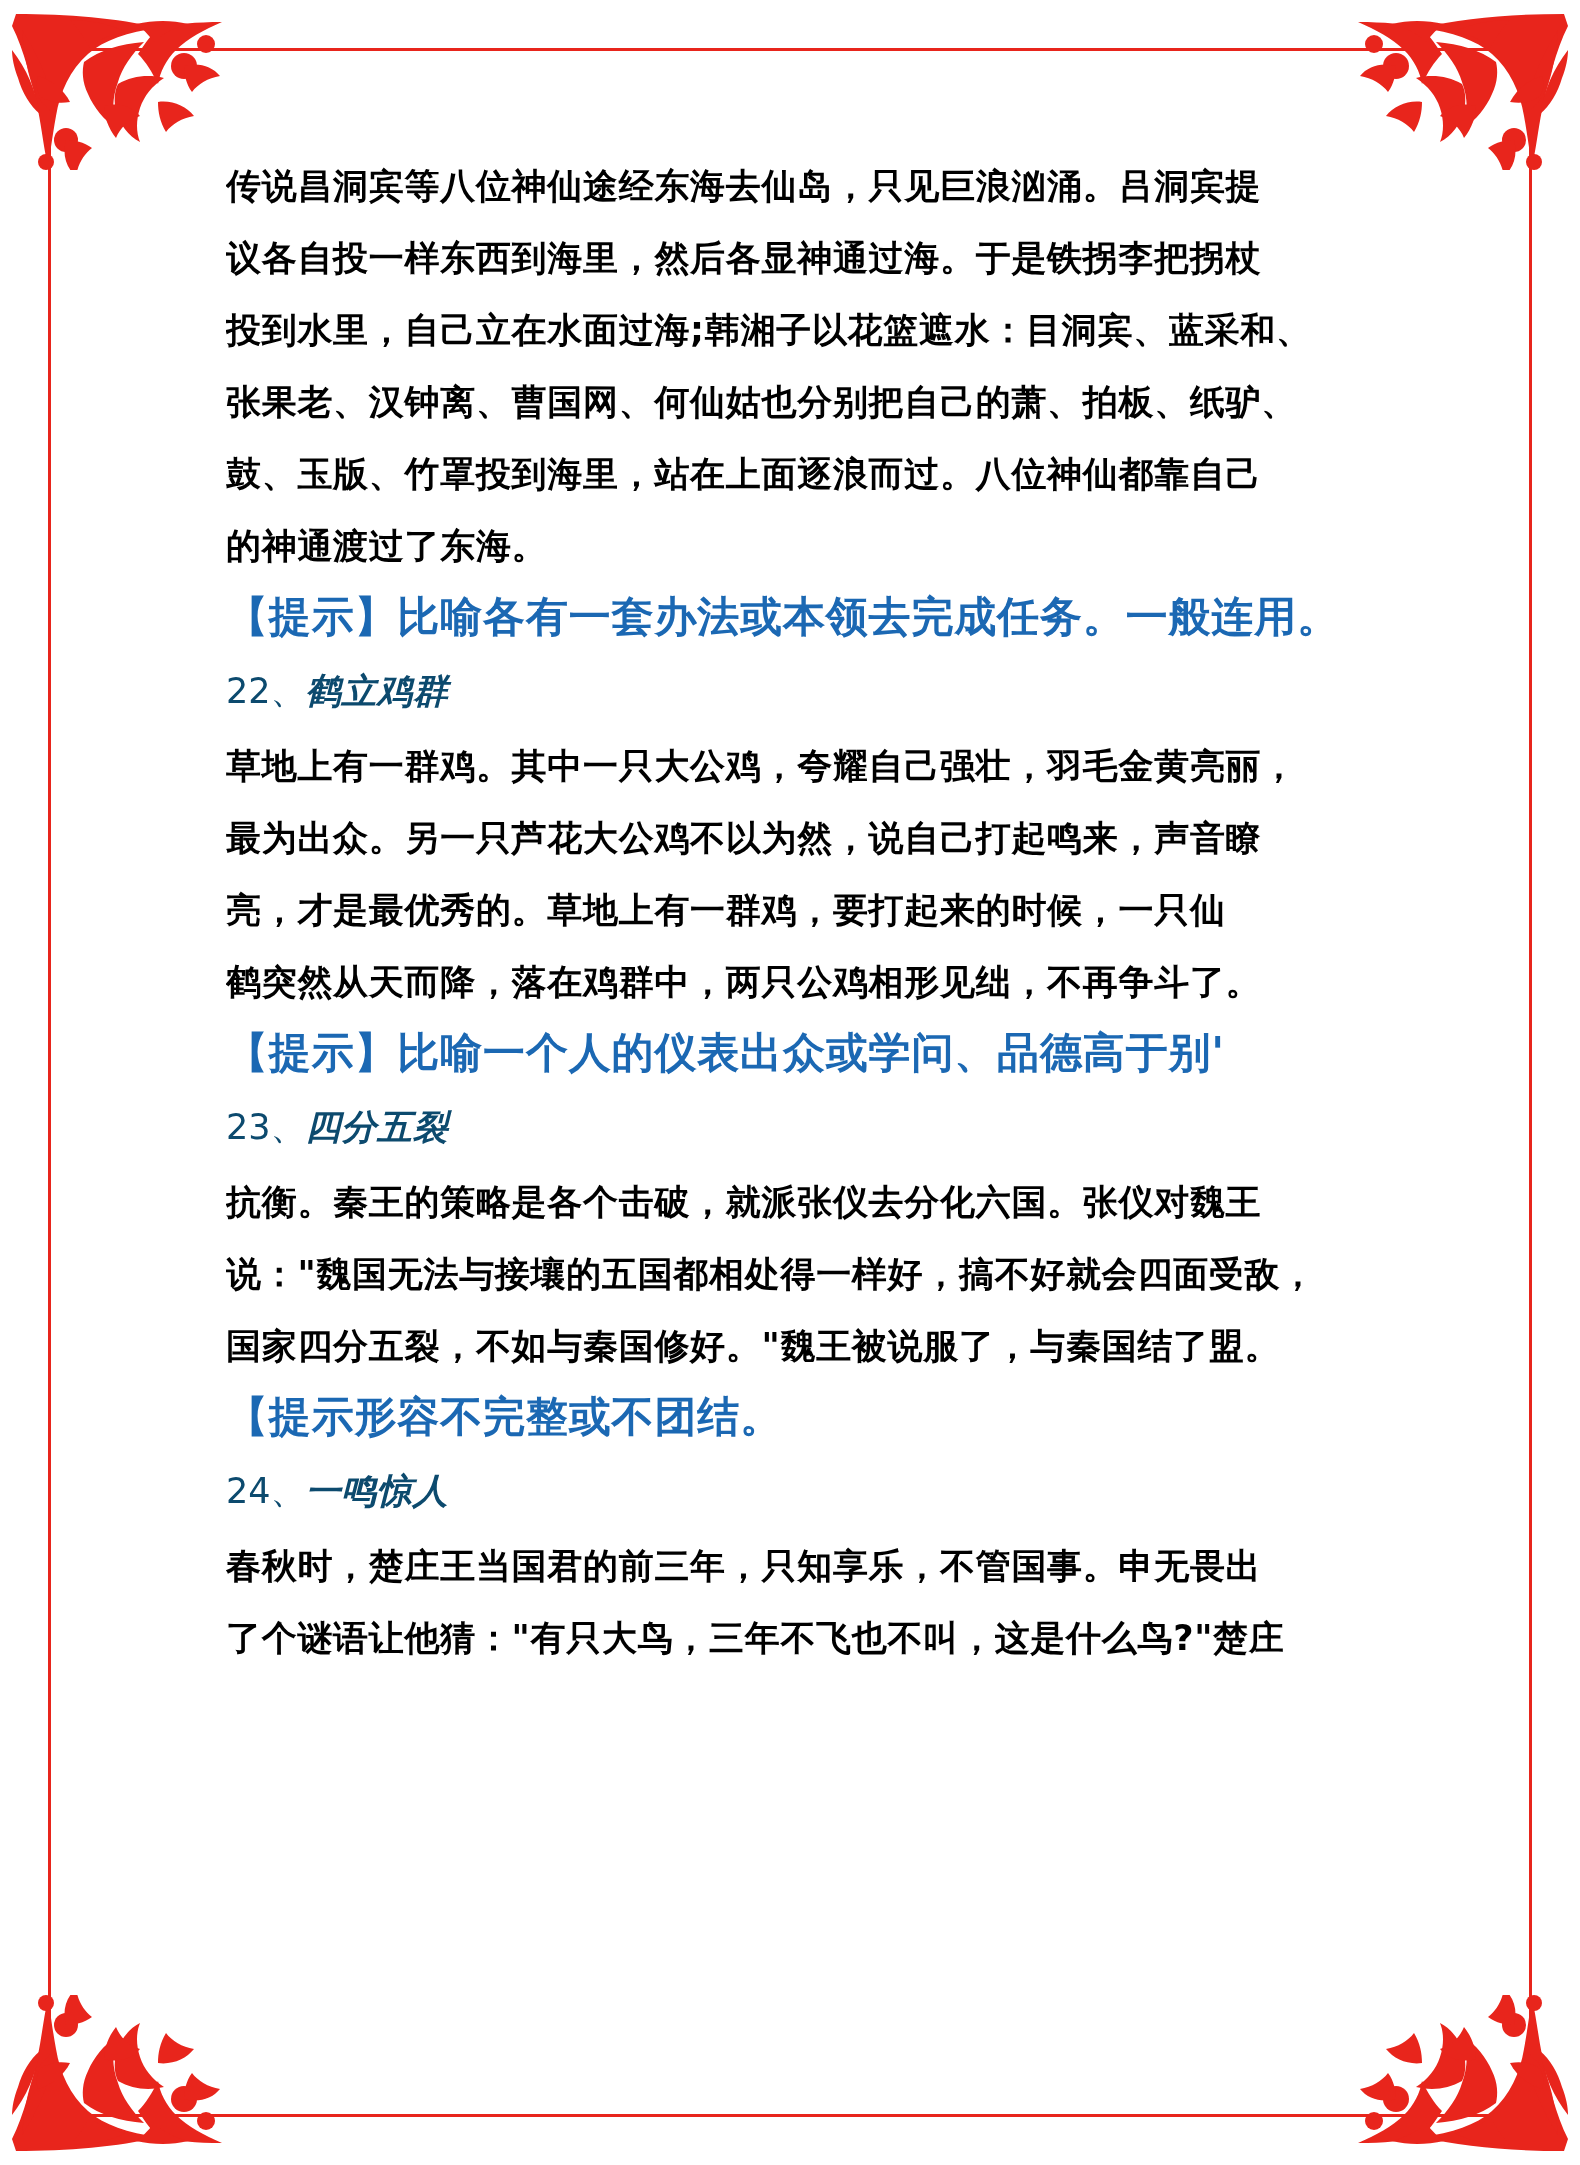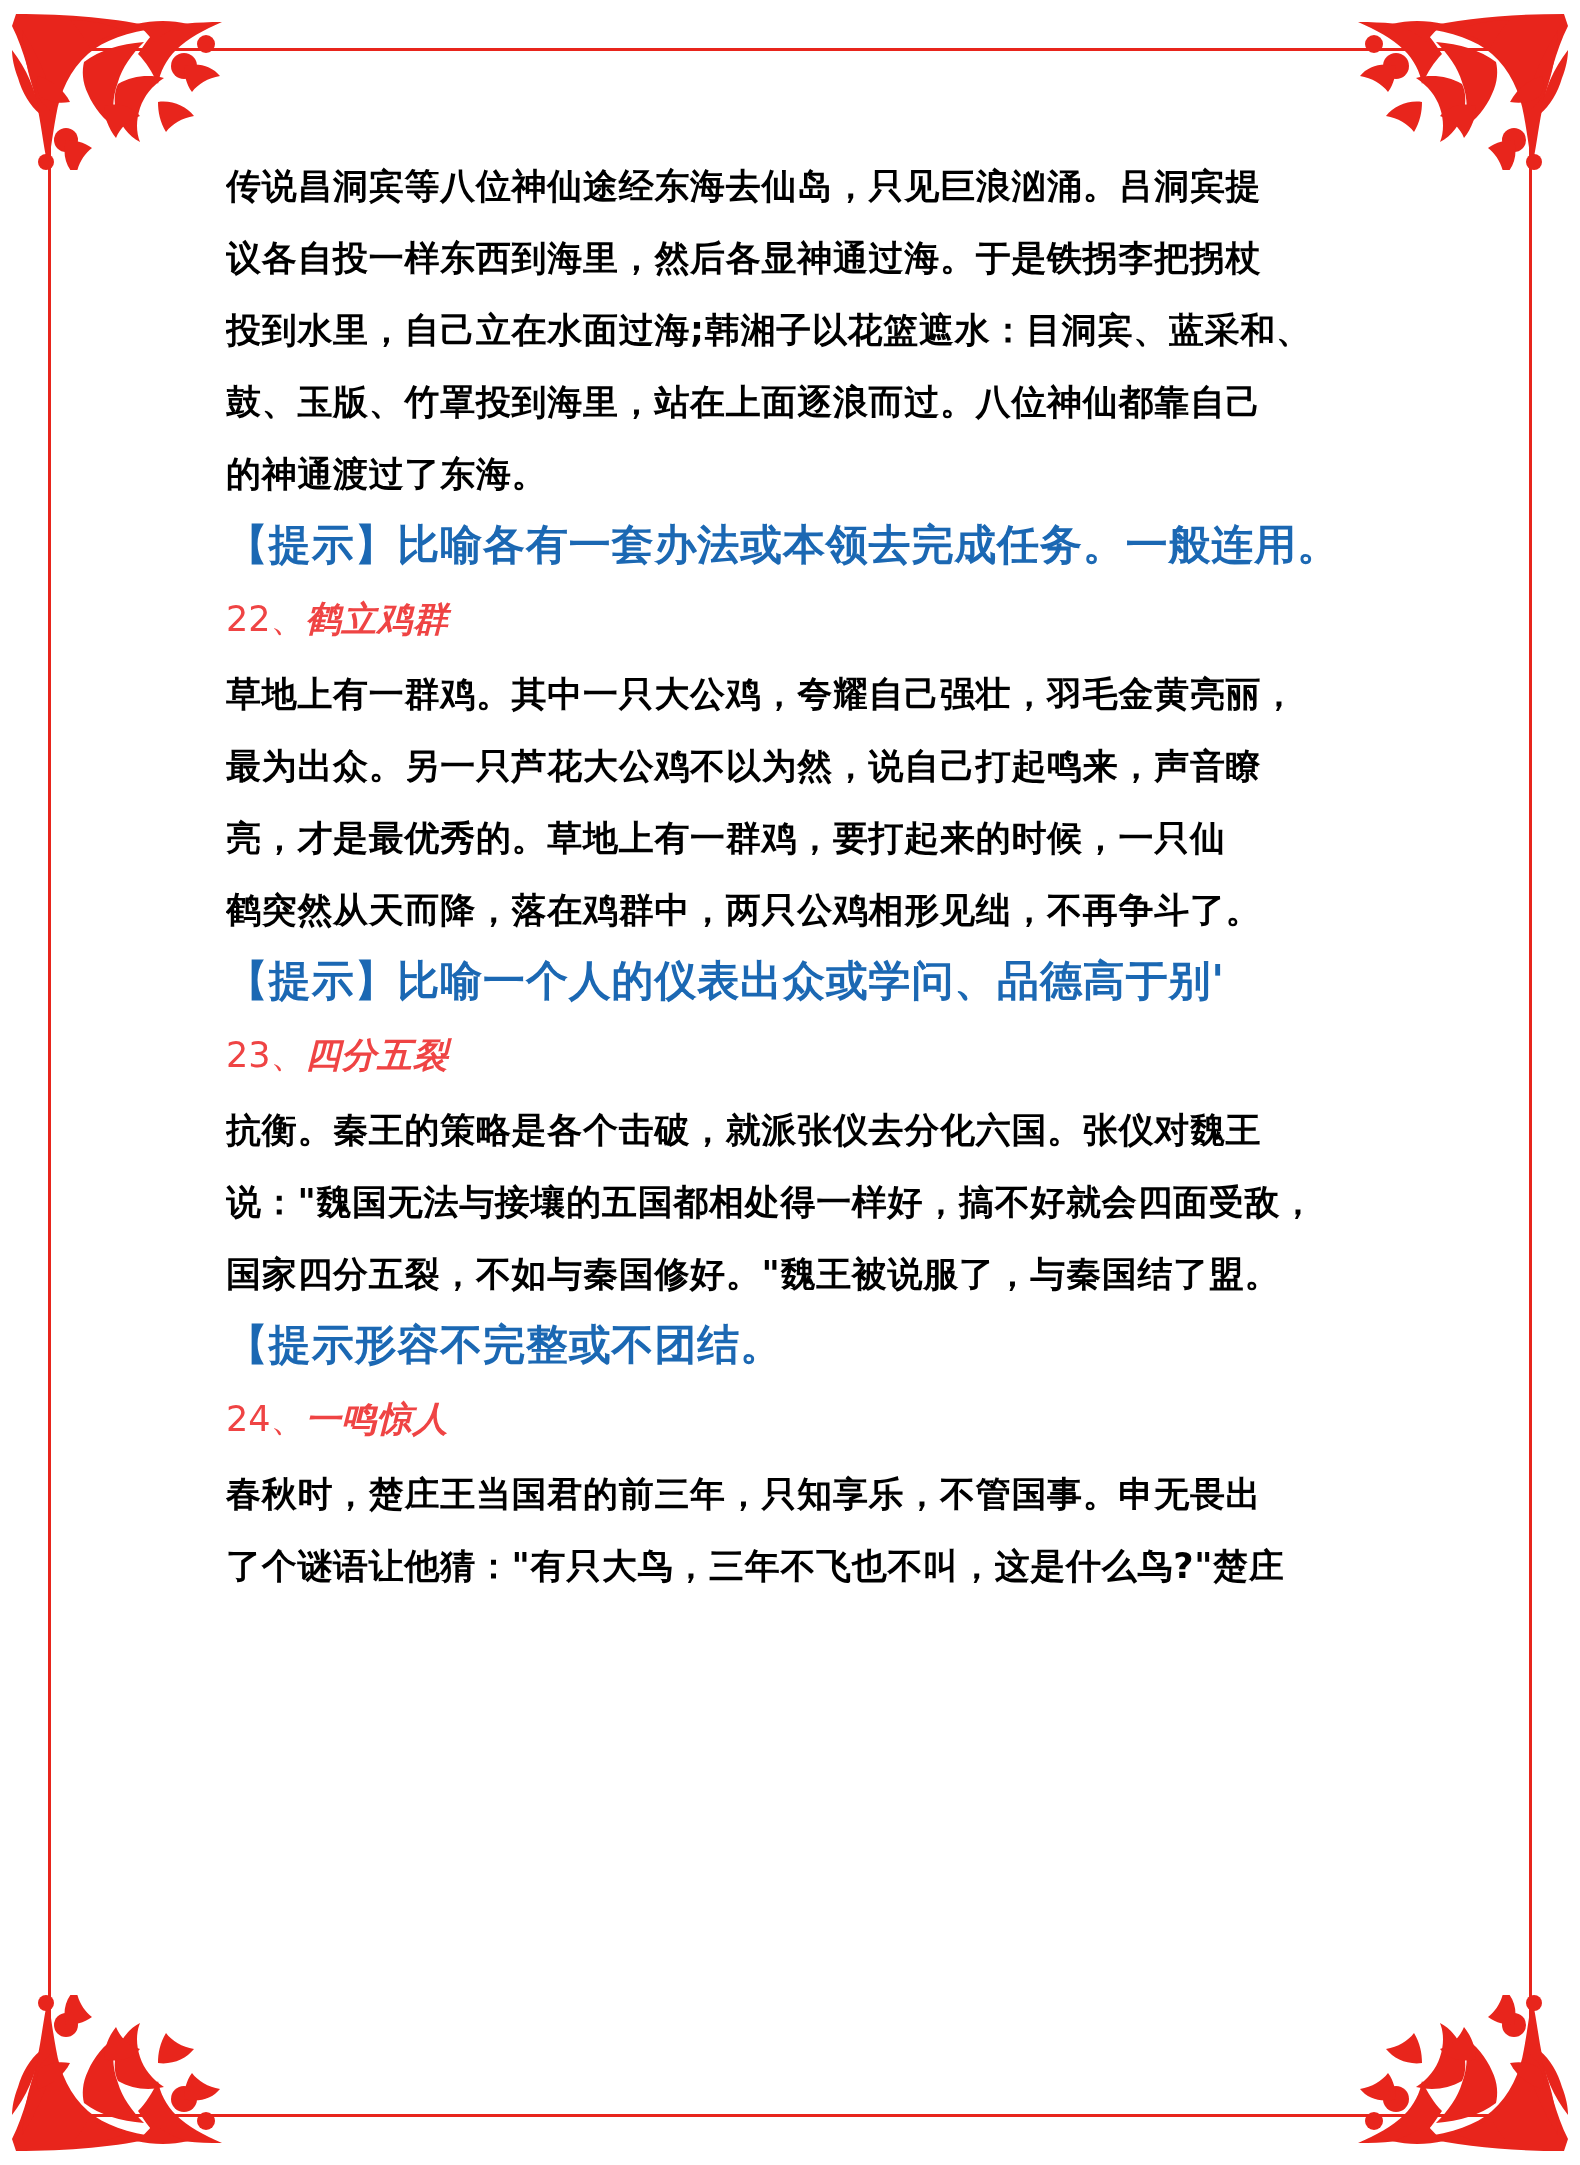--- a/index.html
+++ b/index.html
@@ -77,21 +77,21 @@
     line-height: 1.0;
     height: 70px;
     display: flex;
     align-items: center;
   }
 
   .heading-line {
     font-family: "DejaVu Sans", "Liberation Sans", sans-serif;
     font-size: 35px;
     font-weight: 700;
-    color: #ef4444;
+    color: #0c4a6e;
     line-height: 1.0;
     height: 78px;
     display: flex;
     align-items: center;
   }
   .heading-line .num {
     font-family: "DejaVu Sans", "Liberation Sans", sans-serif;
     font-weight: 400;
     letter-spacing: 0;
   }
@@ -204,20 +204,21 @@
         <path d="M30 66 C44 70 56 80 62 92 C50 94 40 92 32 86 C28 80 28 72 30 66 Z"></path>
         <path d="M62 10 C82 10 102 14 118 22 C102 24 90 30 82 38 C76 28 70 18 62 10 Z"></path>
       </g>
     </svg>
   </div>
 
   <div class="content clipped" id="content-root">
       <div class="line body-line">传说昌洞宾等八位神仙途经东海去仙岛，只见巨浪汹涌。吕洞宾提</div>
       <div class="line body-line">议各自投一样东西到海里，然后各显神通过海。于是铁拐李把拐杖</div>
       <div class="line body-line">投到水里，自己立在水面过海;韩湘子以花篮遮水：目洞宾、蓝采和、</div>
+      <div class="line body-line">张果老、汉钟离、曹国网、何仙姑也分别把自己的萧、拍板、纸驴、</div>
       <div class="line body-line">鼓、玉版、竹罩投到海里，站在上面逐浪而过。八位神仙都靠自己</div>
       <div class="line body-line">的神通渡过了东海。</div>
       <div class="line tip-line">【提示】比喻各有一套办法或本领去完成任务。一般连用。</div>
       <div class="line heading-line">
         <span class="num">22、</span>
         <span class="title">鹤立鸡群</span>
       </div>
       <div class="line body-line">草地上有一群鸡。其中一只大公鸡，夸耀自己强壮，羽毛金黄亮丽，</div>
       <div class="line body-line">最为出众。另一只芦花大公鸡不以为然，说自己打起鸣来，声音瞭</div>
       <div class="line body-line">亮，才是最优秀的。草地上有一群鸡，要打起来的时候，一只仙</div>

